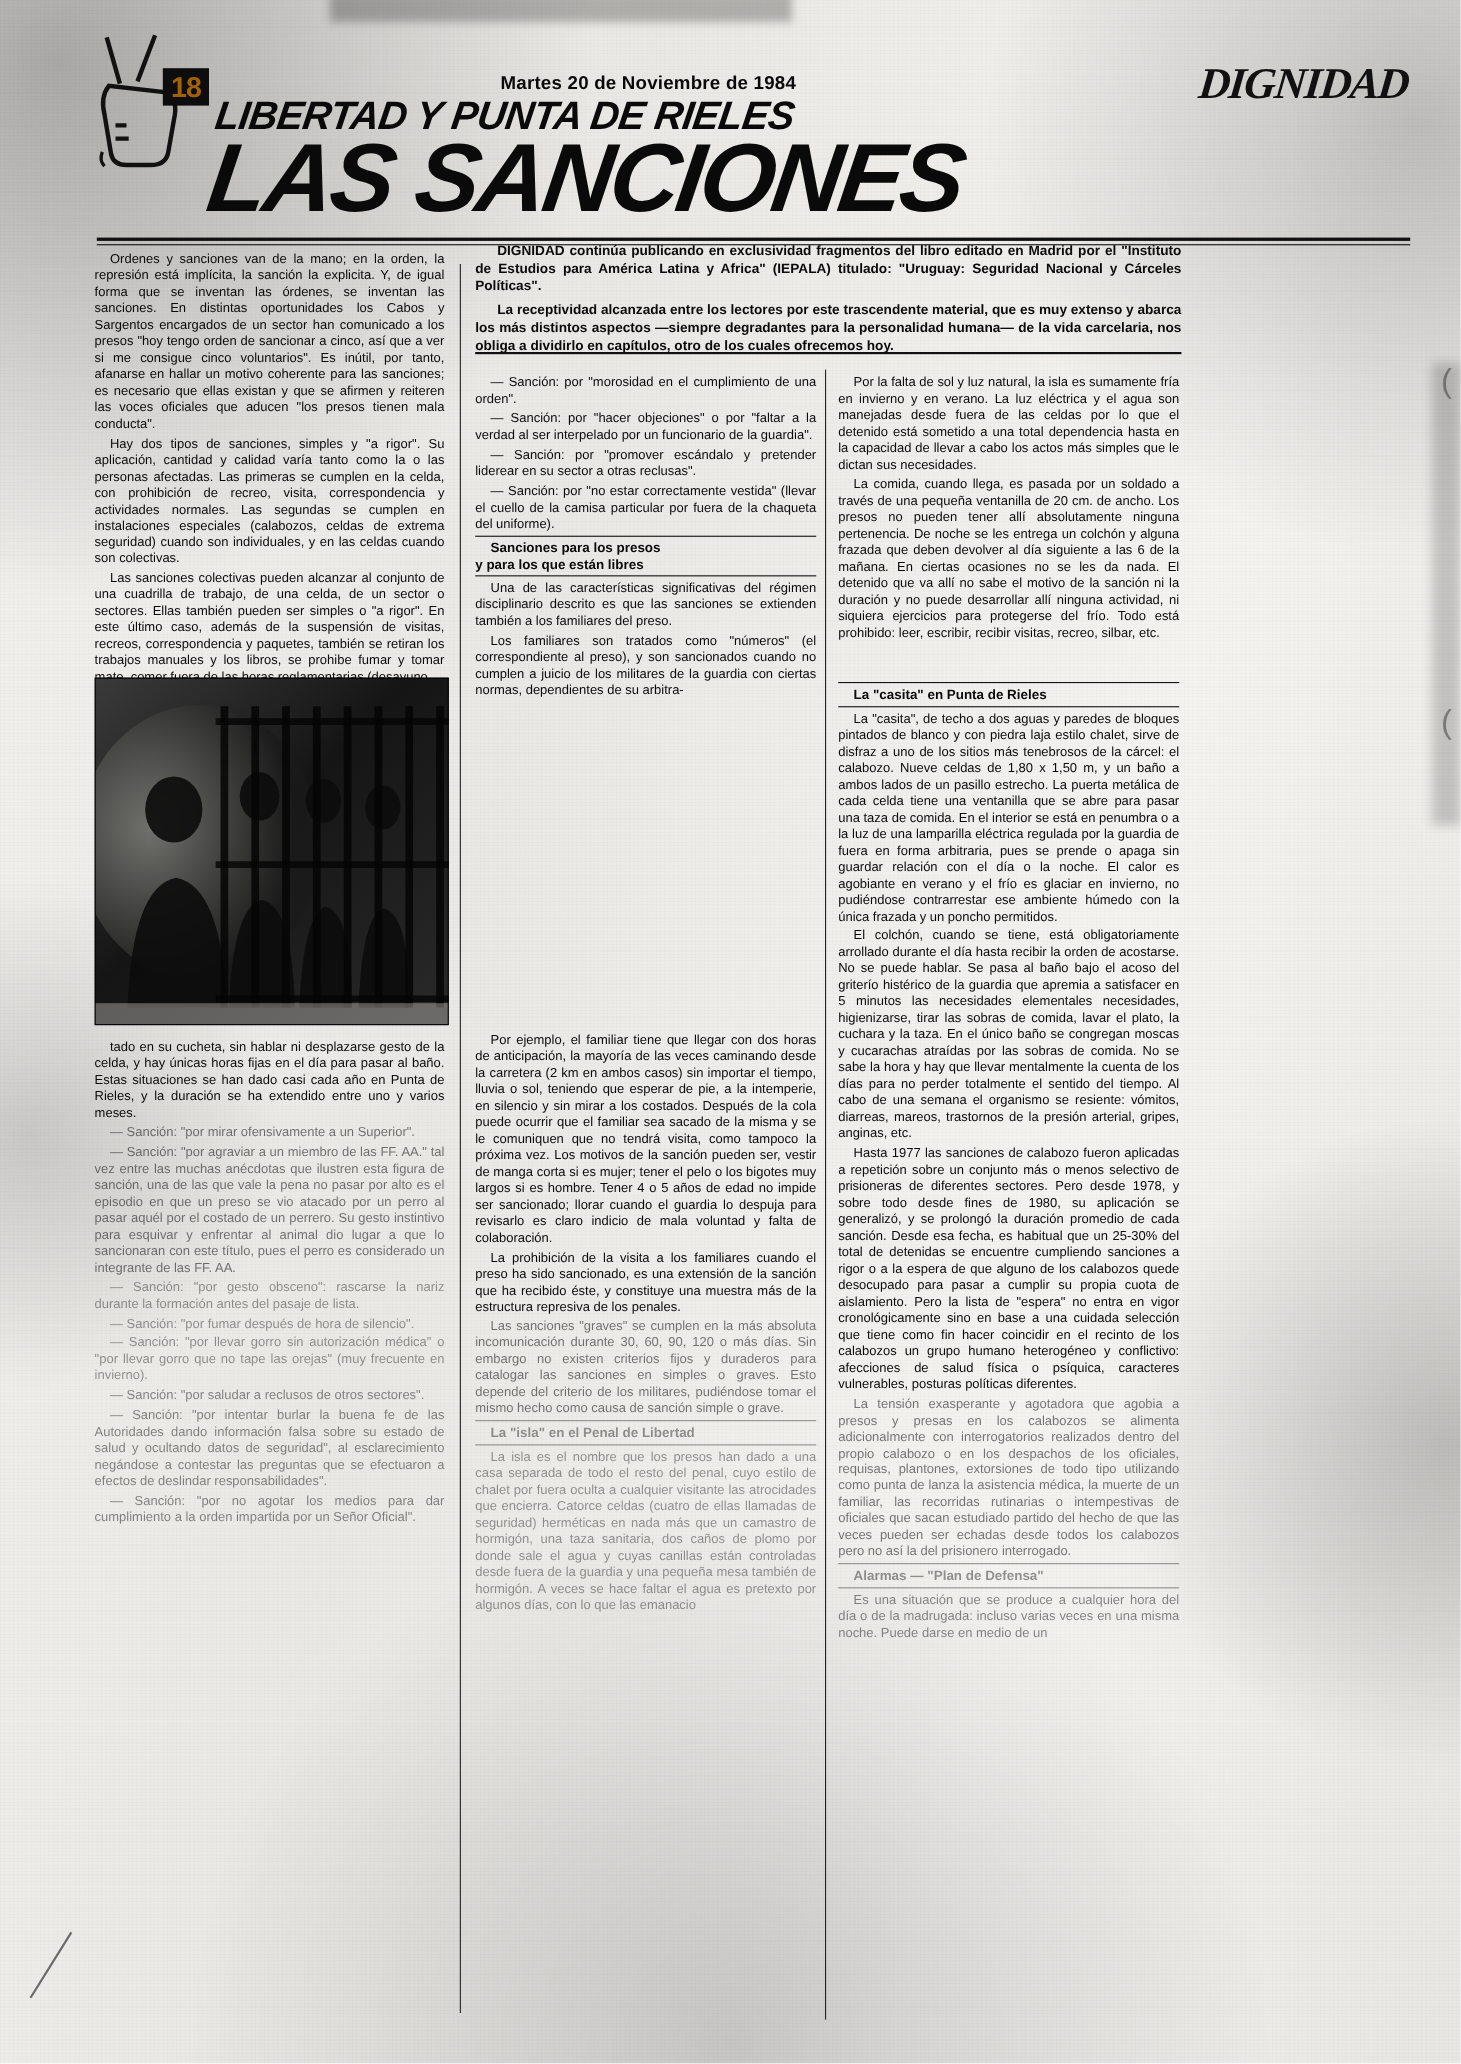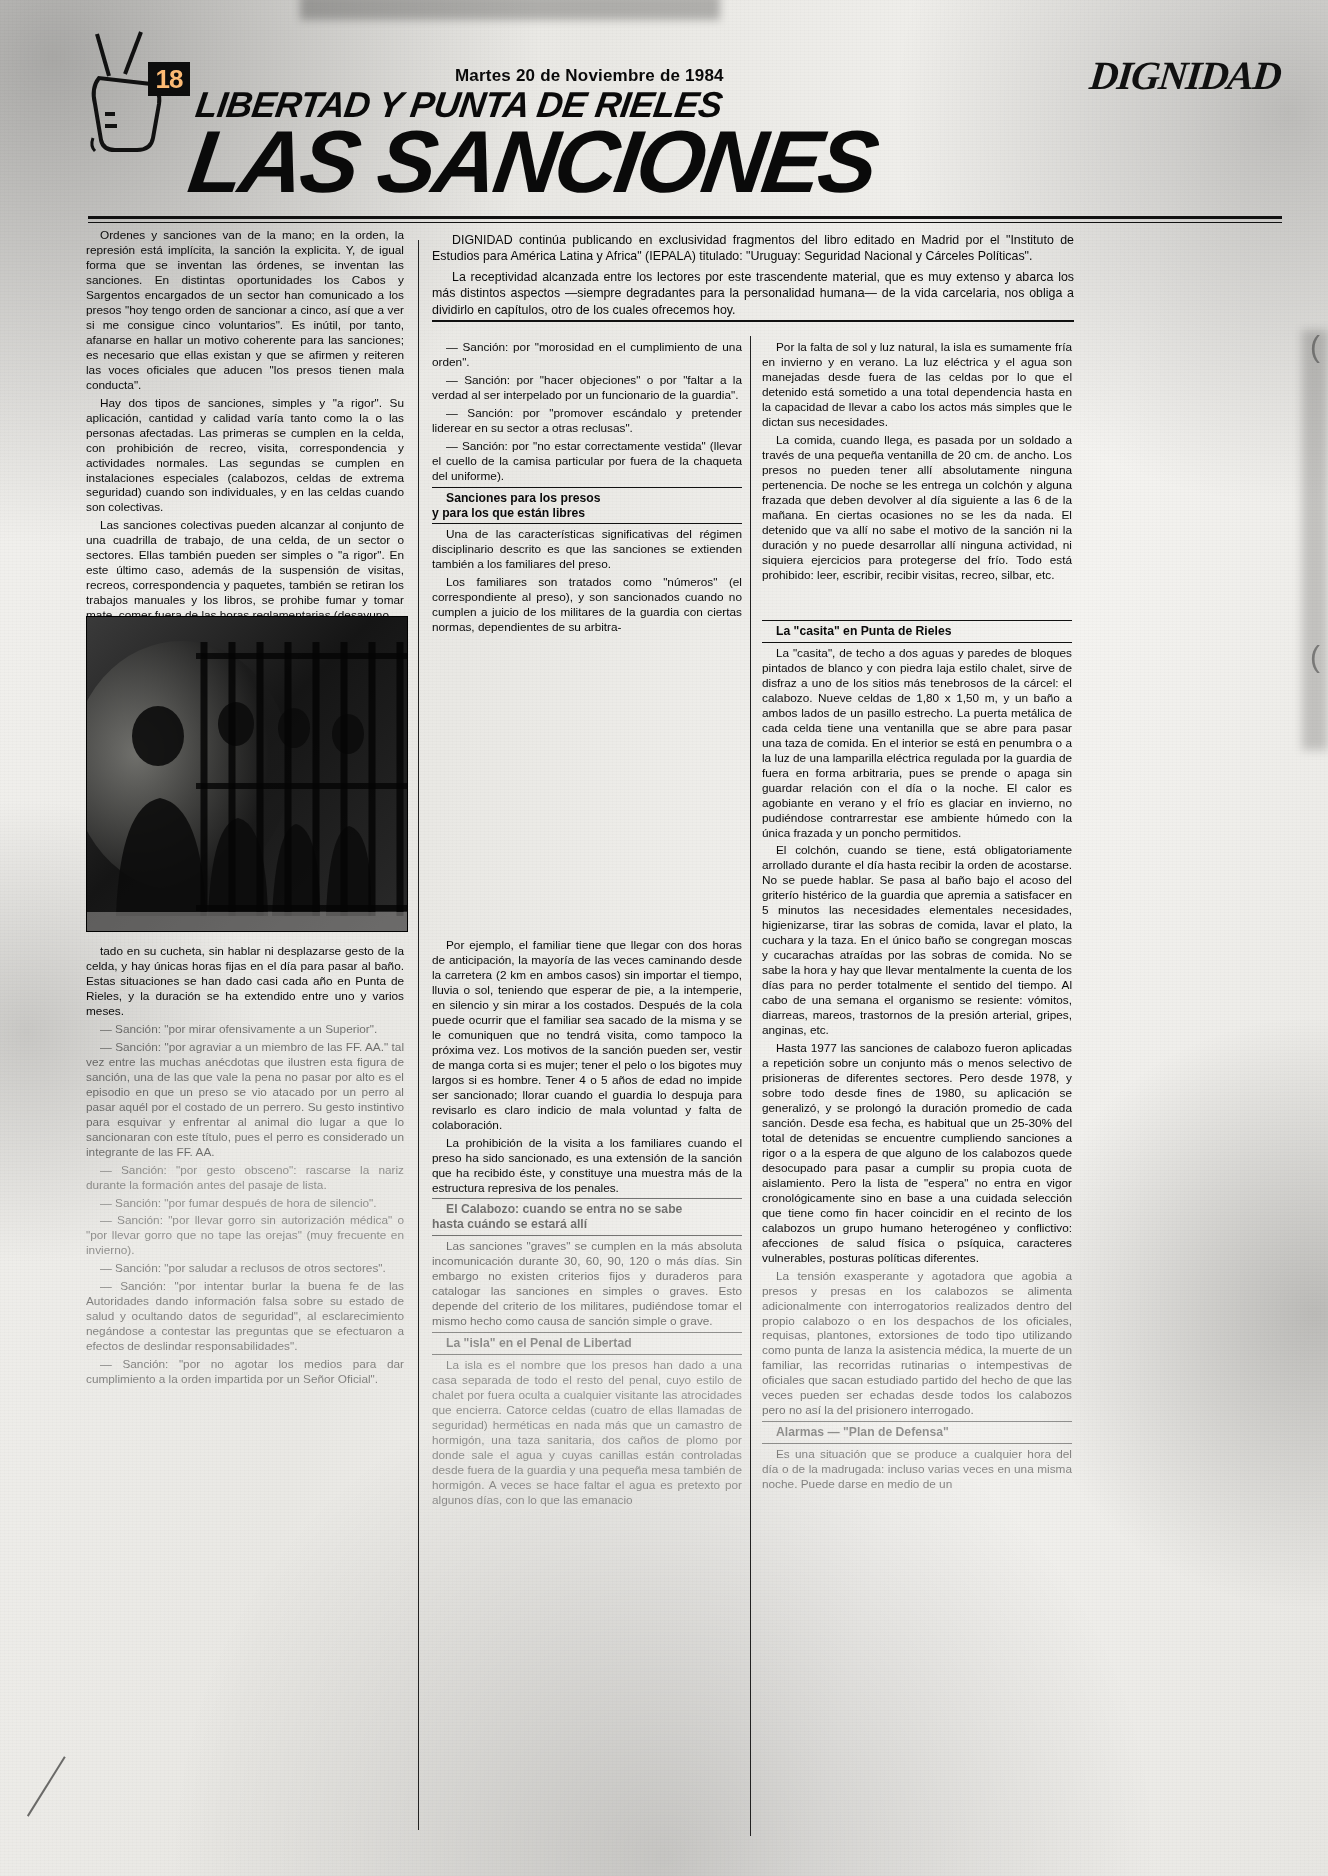--- a/index.html
+++ b/index.html
@@ -56,21 +56,21 @@
     height: 135px;
   }
   .hand-logo svg { display:block; }
   .page-num {
     position: absolute;
     left: 148px;
     top: 62px;
     width: 42px;
     height: 34px;
     background: #0d0d0d;
-    color: #fdba74;
+    color: #a16207;
     font-weight: bold;
     font-size: 26px;
     line-height: 34px;
     text-align: center;
     letter-spacing: -1px;
   }
   .issue-date {
     position: absolute;
     left: 455px;
     top: 66px;
@@ -125,25 +125,25 @@
     right: 46px;
     top: 222px;
     height: 1px;
     background: #111;
   }
 
   
   .standfirst {
     position: absolute;
     left: 432px;
-    top: 232px;
+    top: 220px;
     width: 642px;
     font-size: 12.4px;
     line-height: 1.30;
-    font-weight: normal;
+    font-weight: bold;
     text-align: justify;
   }
   .standfirst p { margin: 0 0 5px 0; }
   .standfirst p.indent { text-indent: 20px; }
 
   .rule-mid {
     position: absolute;
     left: 432px;
     top: 320px;
     width: 642px;
@@ -364,22 +364,20 @@
     <p class="dash">— Sanción: por "no estar correctamente vestida" (llevar el cuello de la camisa particular por fuera de la chaqueta del uniforme).</p>
     <p class="subhead subhead-rules" style="white-space:pre-line;">Sanciones para los presos
 y para los que están libres</p>
     <p>Una de las características significativas del régimen disciplinario descrito es que las sanciones se extienden también a los familiares del preso.</p>
     <p>Los familiares son tratados como "números" (el correspondiente al preso), y son sancionados cuando no cumplen a juicio de los militares de la guardia con ciertas normas, dependientes de su arbitra-</p>
   </div>
 
   <div class="col" id="col2b">
     <p>Por ejemplo, el familiar tiene que llegar con dos horas de anticipación, la mayoría de las veces caminando desde la carretera (2 km en ambos casos) sin importar el tiempo, lluvia o sol, teniendo que esperar de pie, a la intemperie, en silencio y sin mirar a los costados. Después de la cola puede ocurrir que el familiar sea sacado de la misma y se le comuniquen que no tendrá visita, como tampoco la próxima vez. Los motivos de la sanción pueden ser, vestir de manga corta si es mujer; tener el pelo o los bigotes muy largos si es hombre. Tener 4 o 5 años de edad no impide ser sancionado; llorar cuando el guardia lo despuja para revisarlo es claro indicio de mala voluntad y falta de colaboración.</p>
     <p>La prohibición de la visita a los familiares cuando el preso ha sido sancionado, es una extensión de la sanción que ha recibido éste, y constituye una muestra más de la estructura represiva de los penales.</p>
-    <p class="subhead subhead-rules faded" style="white-space:pre-line;">El Calabozo: cuando se entra no se sabe
-hasta cuándo se estará allí</p>
     <p class="faded">Las sanciones "graves" se cumplen en la más absoluta incomunicación durante 30, 60, 90, 120 o más días. Sin embargo no existen criterios fijos y duraderos para catalogar las sanciones en simples o graves. Esto depende del criterio de los militares, pudiéndose tomar el mismo hecho como causa de sanción simple o grave.</p>
     <p class="subhead subhead-rules faded2">La "isla" en el Penal de Libertad</p>
     <p class="faded2">La isla es el nombre que los presos han dado a una casa separada de todo el resto del penal, cuyo estilo de chalet por fuera oculta a cualquier visitante las atrocidades que encierra. Catorce celdas (cuatro de ellas llamadas de seguridad) herméticas en nada más que un camastro de hormigón, una taza sanitaria, dos caños de plomo por donde sale el agua y cuyas canillas están controladas desde fuera de la guardia y una pequeña mesa también de hormigón. A veces se hace faltar el agua es pretexto por algunos días, con lo que las emanacio</p>
   </div>
 
   <div class="col" id="col3a">
     <p>Por la falta de sol y luz natural, la isla es sumamente fría en invierno y en verano. La luz eléctrica y el agua son manejadas desde fuera de las celdas por lo que el detenido está sometido a una total dependencia hasta en la capacidad de llevar a cabo los actos más simples que le dictan sus necesidades.</p>
     <p>La comida, cuando llega, es pasada por un soldado a través de una pequeña ventanilla de 20 cm. de ancho. Los presos no pueden tener allí absolutamente ninguna pertenencia. De noche se les entrega un colchón y alguna frazada que deben devolver al día siguiente a las 6 de la mañana. En ciertas ocasiones no se les da nada. El detenido que va allí no sabe el motivo de la sanción ni la duración y no puede desarrollar allí ninguna actividad, ni siquiera ejercicios para protegerse del frío. Todo está prohibido: leer, escribir, recibir visitas, recreo, silbar, etc.</p>
   </div>
 

